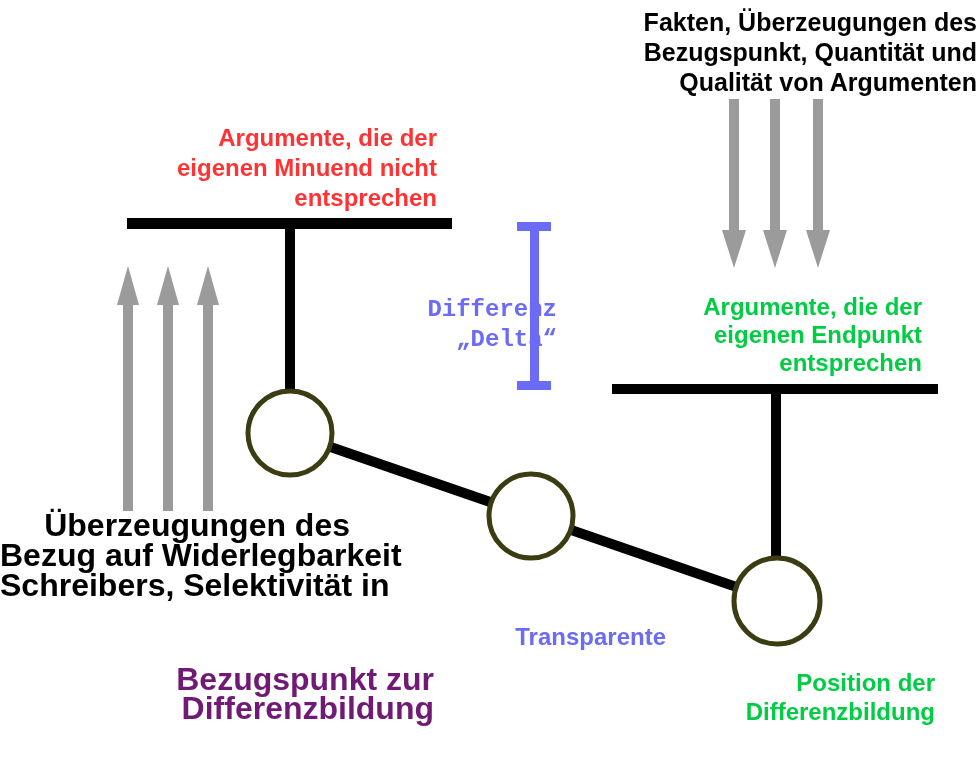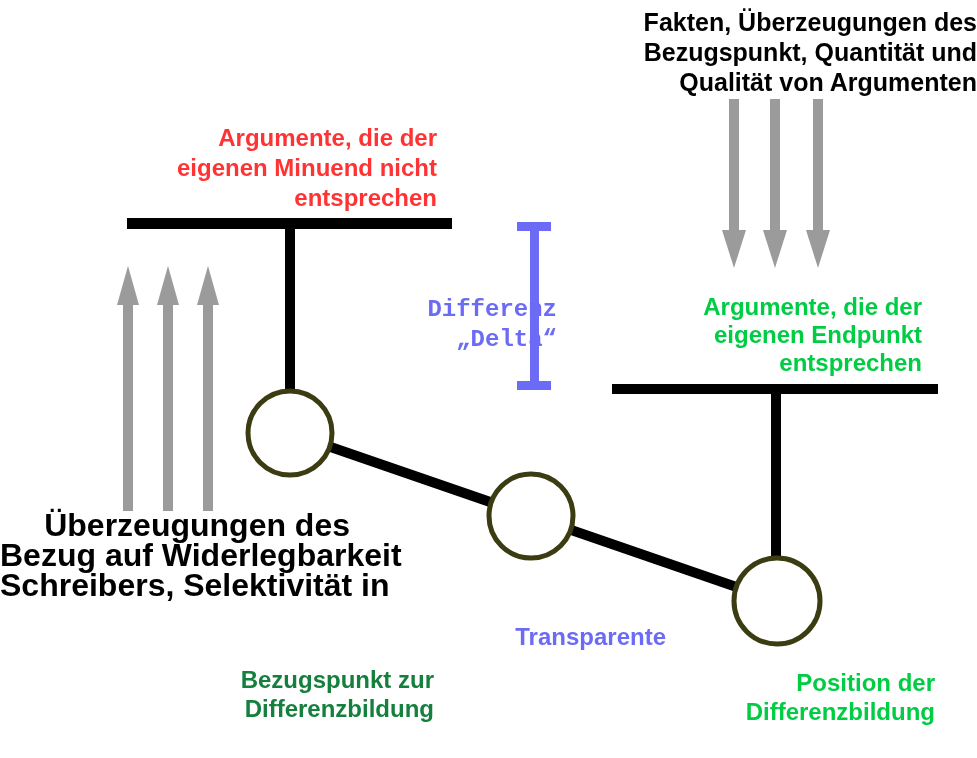--- a/index.html
+++ b/index.html
@@ -14,21 +14,21 @@
   .canvas svg{position:absolute;left:0;top:0;}
   .label{position:absolute;text-align:right;font-weight:bold;}
   .label div{white-space:nowrap;}
 
   .lbl-facts       {left:597px; top:7px;   width:380px; font-size:25px; line-height:30px; color:#000000;}
   .lbl-args-against{left:117px; top:123px; width:320px; font-size:24px; line-height:30px; color:#ff3333;}
   .lbl-delta       {left:377px; top:295px; width:180px; font-size:24px; line-height:30px; color:#6b6bf5;font-family:Liberation Mono, monospace;}
   .lbl-args-for    {left:622px; top:293px; width:300px; font-size:24px; line-height:28px; color:#00cc44;}
   .lbl-selectivity {left:0px;   top:510px; width:350px; font-size:32px; line-height:30px; color:#000000;}
   .lbl-transparent {left:406px; top:578px; width:260px; font-size:24px; line-height:25px; color:#6b6bf5;margin-top:46px;}
-  .lbl-reference   {left:134px; top:665px; width:300px; font-size:24px; line-height:29px; color:#15803d;}
+  .lbl-reference   {left:134px; top:665px; width:300px; font-size:32px; line-height:29px; color:#701a75;}
   .lbl-endpoint    {left:635px; top:668px; width:300px; font-size:24px; line-height:29px; color:#00cc44;}
 
   .beam{fill:#000000;}
   .pivot{fill:#ffffff;stroke-width:5px;}
 </style>
 </head>
 <body>
 
 <div class="canvas">
 

